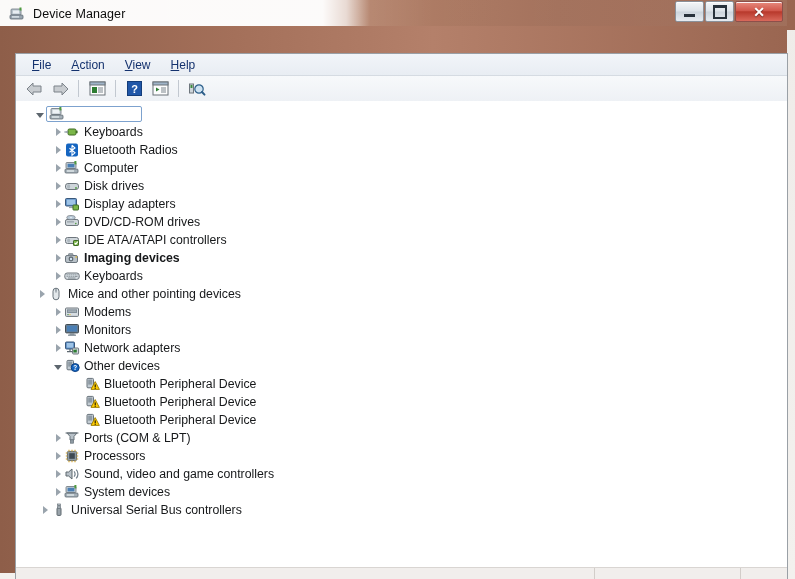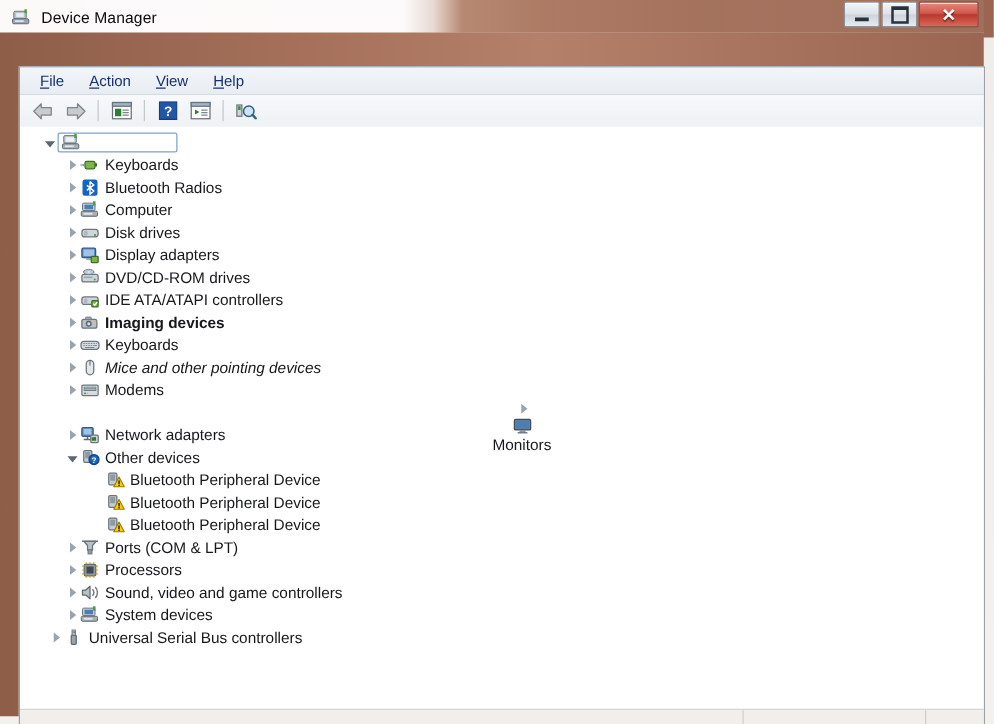--- a/index.html
+++ b/index.html
@@ -449,21 +449,21 @@
                   <div class="tri-collapsed"></div>
                 </div>
                 <span class="row-icon"><svg xmlns="http://www.w3.org/2000/svg" viewBox="0 0 16 16" width="16" height="16">
                     <rect x="0.8" y="5" width="14.4" height="6.4" rx="2.4" fill="#d6dde2" stroke="#6e767d"></rect>
        <path d="M2.6 6.8 h1.2 M4.6 6.8 h1.2 M6.6 6.8 h1.2 M8.6 6.8 h1.2 M10.6 6.8 h1.2 M12.6 6.8 h0.9
                 M2.6 8.4 h1.2 M4.6 8.4 h1.2 M6.6 8.4 h1.2 M8.6 8.4 h1.2 M10.6 8.4 h2.9
                 M4 10 h7.5" stroke="#7d868d" stroke-width="0.9"></path>
                   </svg></span>
                 <span class="row-label">Keyboards</span>
               </div>
-              <div class="row" style="padding-left: 36px; font-style: italic;">
+              <div class="row" style="padding-left: 20px;">
                 <div class="twisty">
                   <div class="tri-collapsed"></div>
                 </div>
                 <span class="row-icon"><svg xmlns="http://www.w3.org/2000/svg" viewBox="0 0 16 16" width="16" height="16">
                     <rect x="5" y="2.2" width="6" height="11.6" rx="3" fill="#e3e8eb" stroke="#69737b"></rect>
        <path d="M8 2.4 L8 6.6" stroke="#69737b" stroke-width="0.8"></path>
        <rect x="7.2" y="3.2" width="1.6" height="2.4" rx="0.8" fill="#9aa4ab"></rect>
                   </svg></span>
                 <span class="row-label">Mice and other pointing devices</span>
               </div>
@@ -473,21 +473,21 @@
                 </div>
                 <span class="row-icon"><svg xmlns="http://www.w3.org/2000/svg" viewBox="0 0 16 16" width="16" height="16">
                     <rect x="1.5" y="4" width="13" height="8.4" rx="1" fill="#d6dde2" stroke="#6e767d"></rect>
        <rect x="3" y="5.4" width="10" height="3.4" fill="#6f7d88"></rect>
        <path d="M3.6 6.3 h8.8 M3.6 7.5 h8.8" stroke="#b9c2c8" stroke-width="0.7"></path>
        <circle cx="4" cy="10.6" r="0.7" fill="#2e7d32"></circle>
                     <circle cx="6" cy="10.6" r="0.7" fill="#e8b92e"></circle>
                   </svg></span>
                 <span class="row-label">Modems</span>
               </div>
-              <div class="row" style="padding-left: 36px; flex-direction: column;">
+              <div class="row" style="padding-left: 36px;">
                 <div class="twisty">
                   <div class="tri-collapsed"></div>
                 </div>
                 <span class="row-icon"><svg xmlns="http://www.w3.org/2000/svg" viewBox="0 0 16 16" width="16" height="16">
                     <rect x="1.5" y="2.5" width="13" height="8.4" rx="1" fill="#6f7d88" stroke="#414c55"></rect>
        <rect x="2.8" y="3.6" width="10.4" height="6" fill="#4a7fb5"></rect>
        <rect x="5.6" y="11" width="4.8" height="1.8" fill="#8d979e"></rect>
        <rect x="4" y="12.6" width="8" height="1.2" rx="0.5" fill="#6f7d88"></rect>
                   </svg></span>
                 <span class="row-label">Monitors</span>

